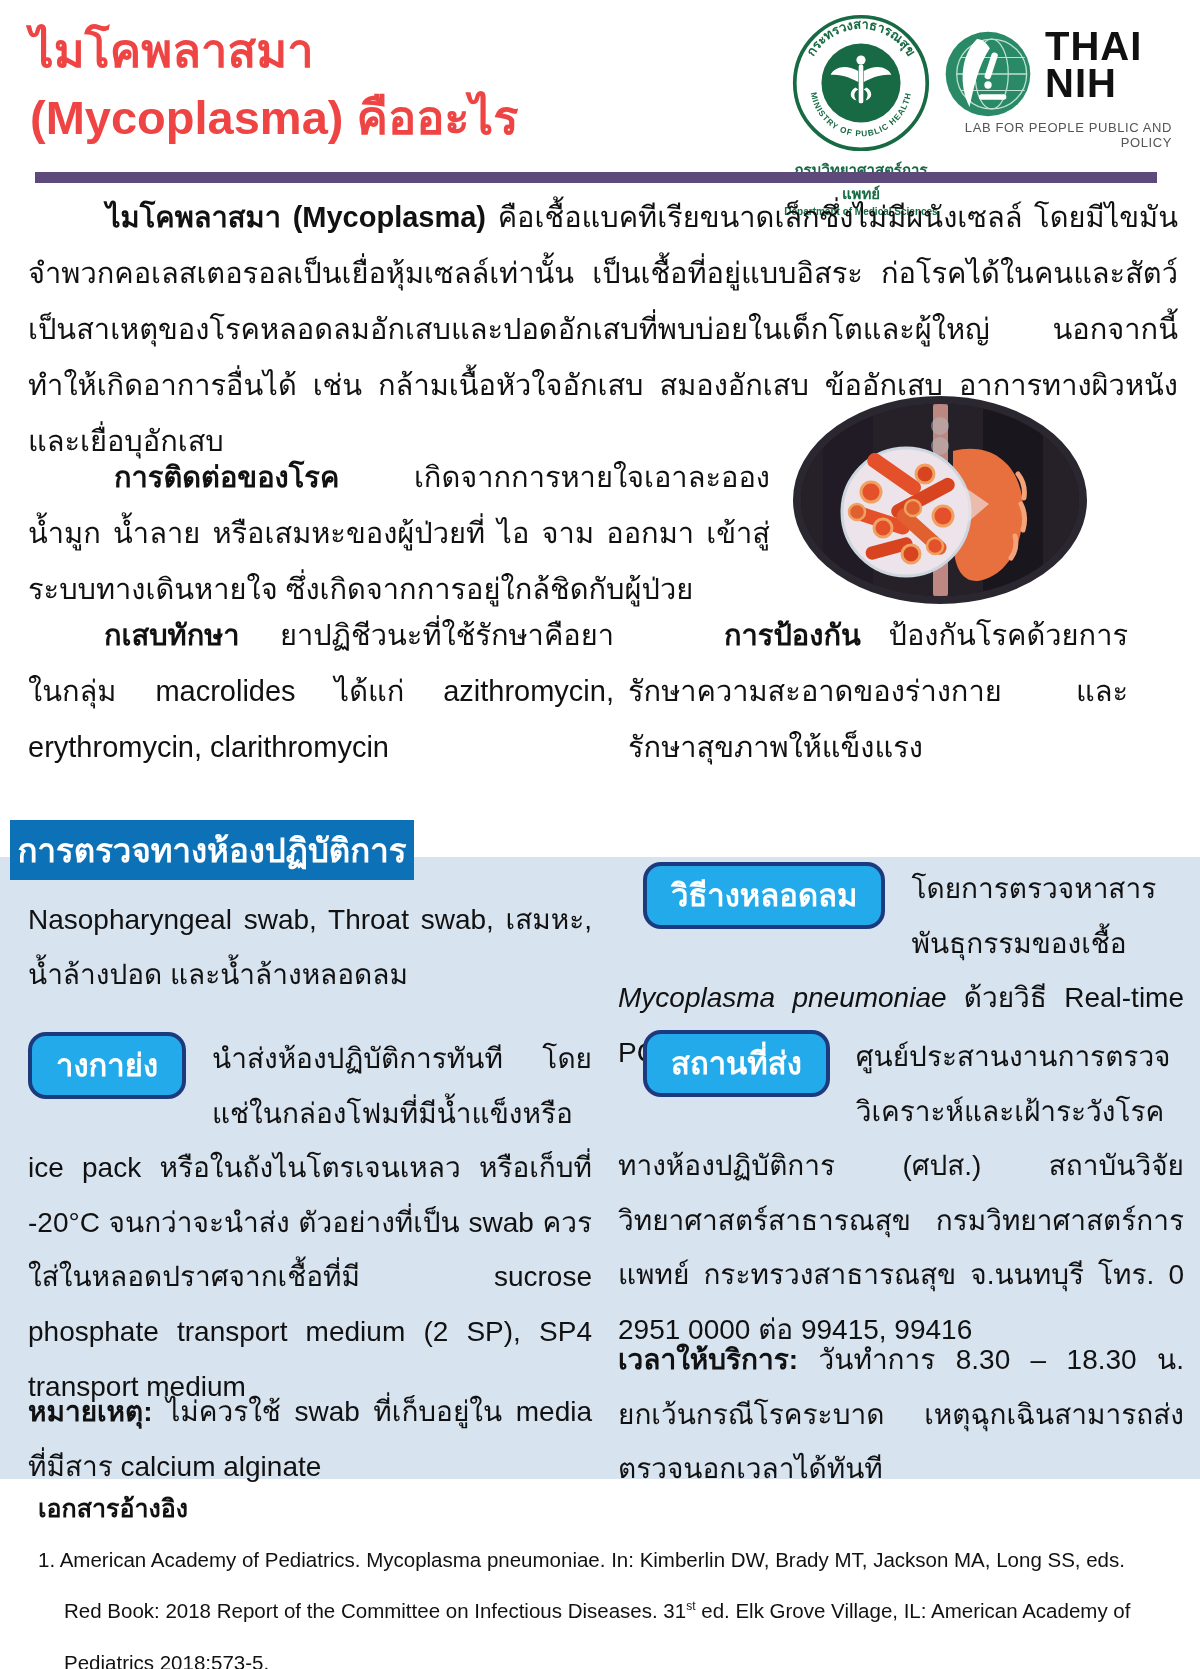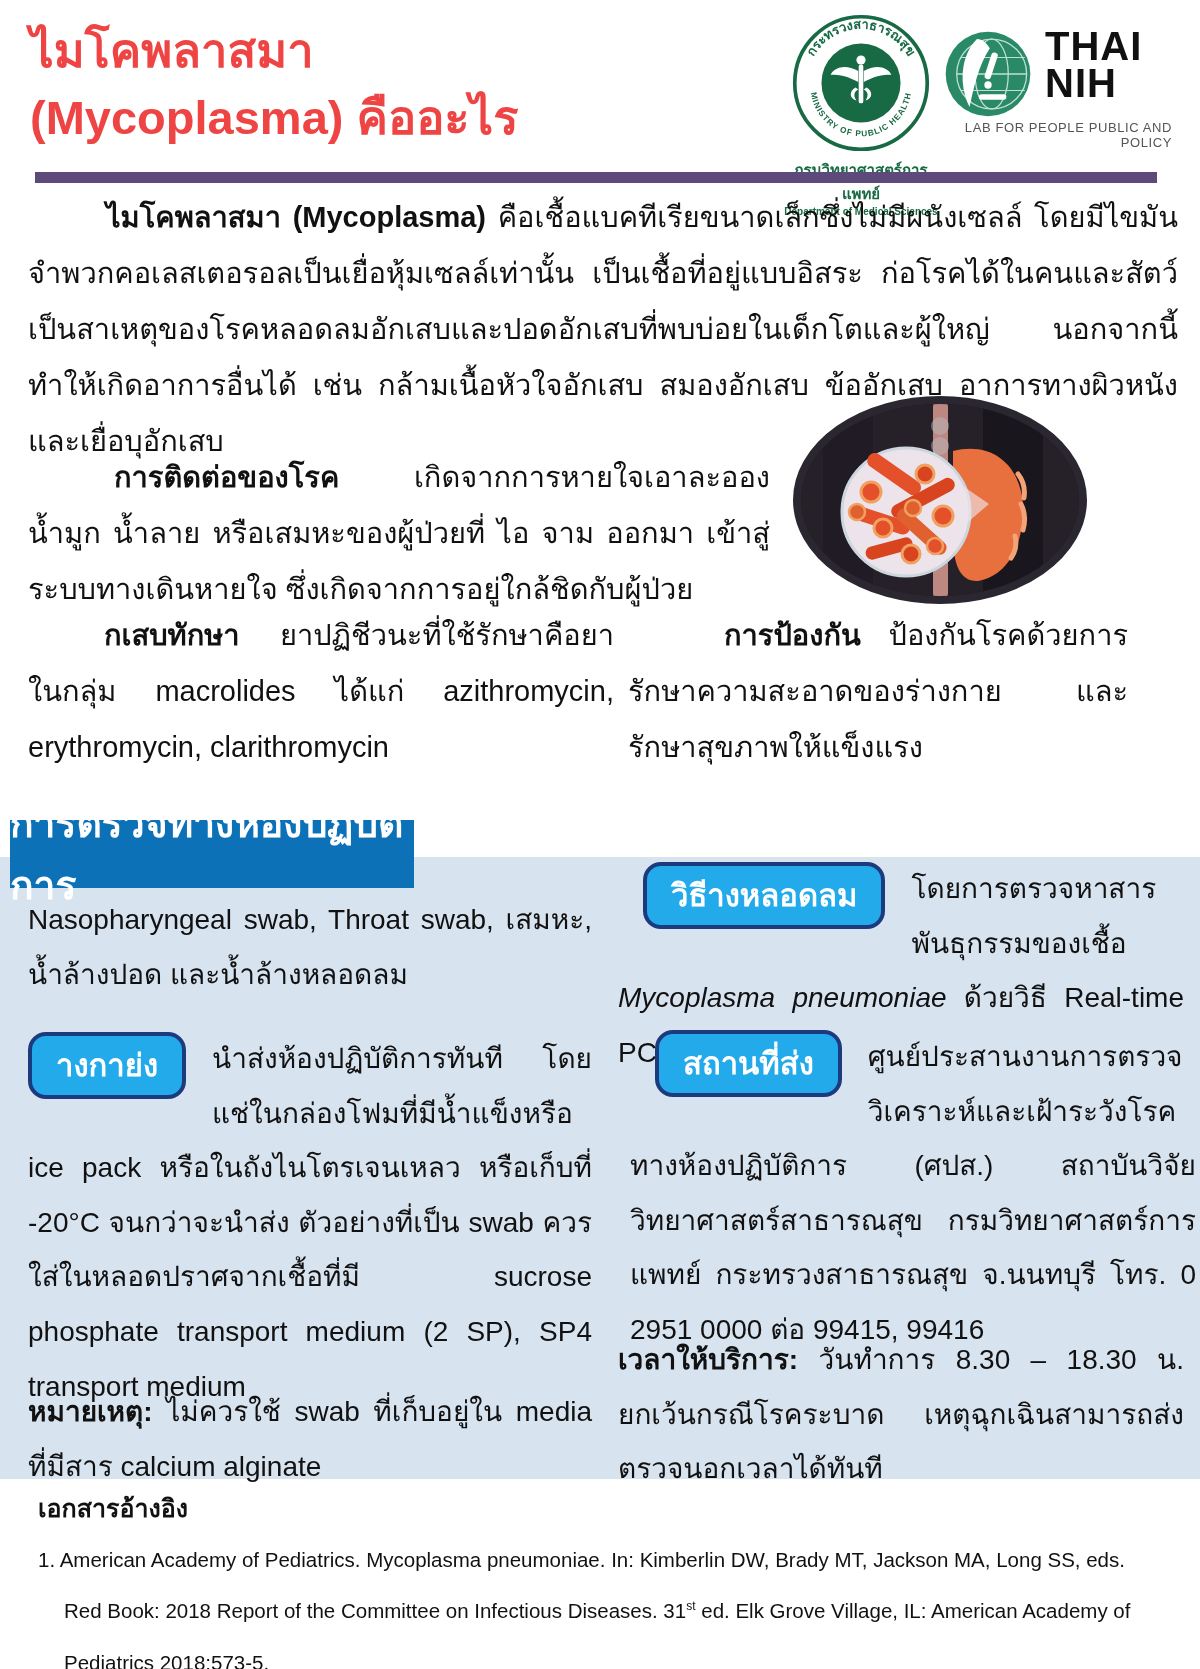--- a/index.html
+++ b/index.html
@@ -25,33 +25,33 @@
   .p-intro { left:28px; top:190px; width:1150px; text-indent:78px; }
   .p-transmission { left:28px; top:450px; width:742px; text-indent:86px; }
   .p-treatment { left:28px; top:608px; width:586px; text-indent:76px; }
   .p-prevention { left:628px; top:608px; width:500px; text-indent:96px; }
 
   
   .lungs-img { position:absolute; left:793px; top:396px; width:294px; height:208px; }
 
   
   .lab-panel { position:absolute; left:0; top:857px; width:1200px; height:622px; background:#d8e3f0; }
-  .lab-header { position:absolute; left:10px; top:820px; width:404px; height:68px; background:#0d71b8;
-                color:#ffffff; font-weight:bold; font-size:39px; display:flex; align-items:center;
+  .lab-header { position:absolute; left:10px; top:820px; width:404px; height:60px; background:#0d71b8;
+                color:#ffffff; font-weight:bold; font-size:33px; display:flex; align-items:center;
                 justify-content:center; z-index:2; }
   .pill { float:left; background:#22aaea; border:4px solid #1c3b7e; border-radius:18px;
           color:#ffffff; font-weight:bold; font-size:31px; padding:11px 24px; margin-right:26px;
           margin-bottom:6px; line-height:1.2; }
   .pill-inset { margin-left:25px; }
   .lab-block { position:absolute; color:#111111; font-size:28px; line-height:1.95; text-align:justify; }
   .lb-specimen { left:28px; top:893px; width:564px; }
   .lb-shipping { left:28px; top:1032px; width:564px; }
   .lb-note     { left:28px; top:1385px; width:564px; }
   .lb-method   { left:618px; top:862px; width:566px; }
-  .lb-place    { left:618px; top:1030px; width:566px;margin-left:12px; }
+  .lb-place    { left:618px; top:1030px; width:566px; }
   .lb-hours    { left:618px; top:1333px; width:566px; }
   .lab-block .lead { font-weight:bold; }
   .italic { font-style:italic; }
 
   
   .refs { position:absolute; left:38px; top:1488px; width:1126px; color:#111111; }
   .refs-heading { font-weight:bold; font-size:25px; }
   .ref-item { font-size:20.5px; line-height:2.5; padding-left:26px; text-indent:-26px; margin-top:6px; }
   .ref-item sup { font-size:12px; }
 </style>

